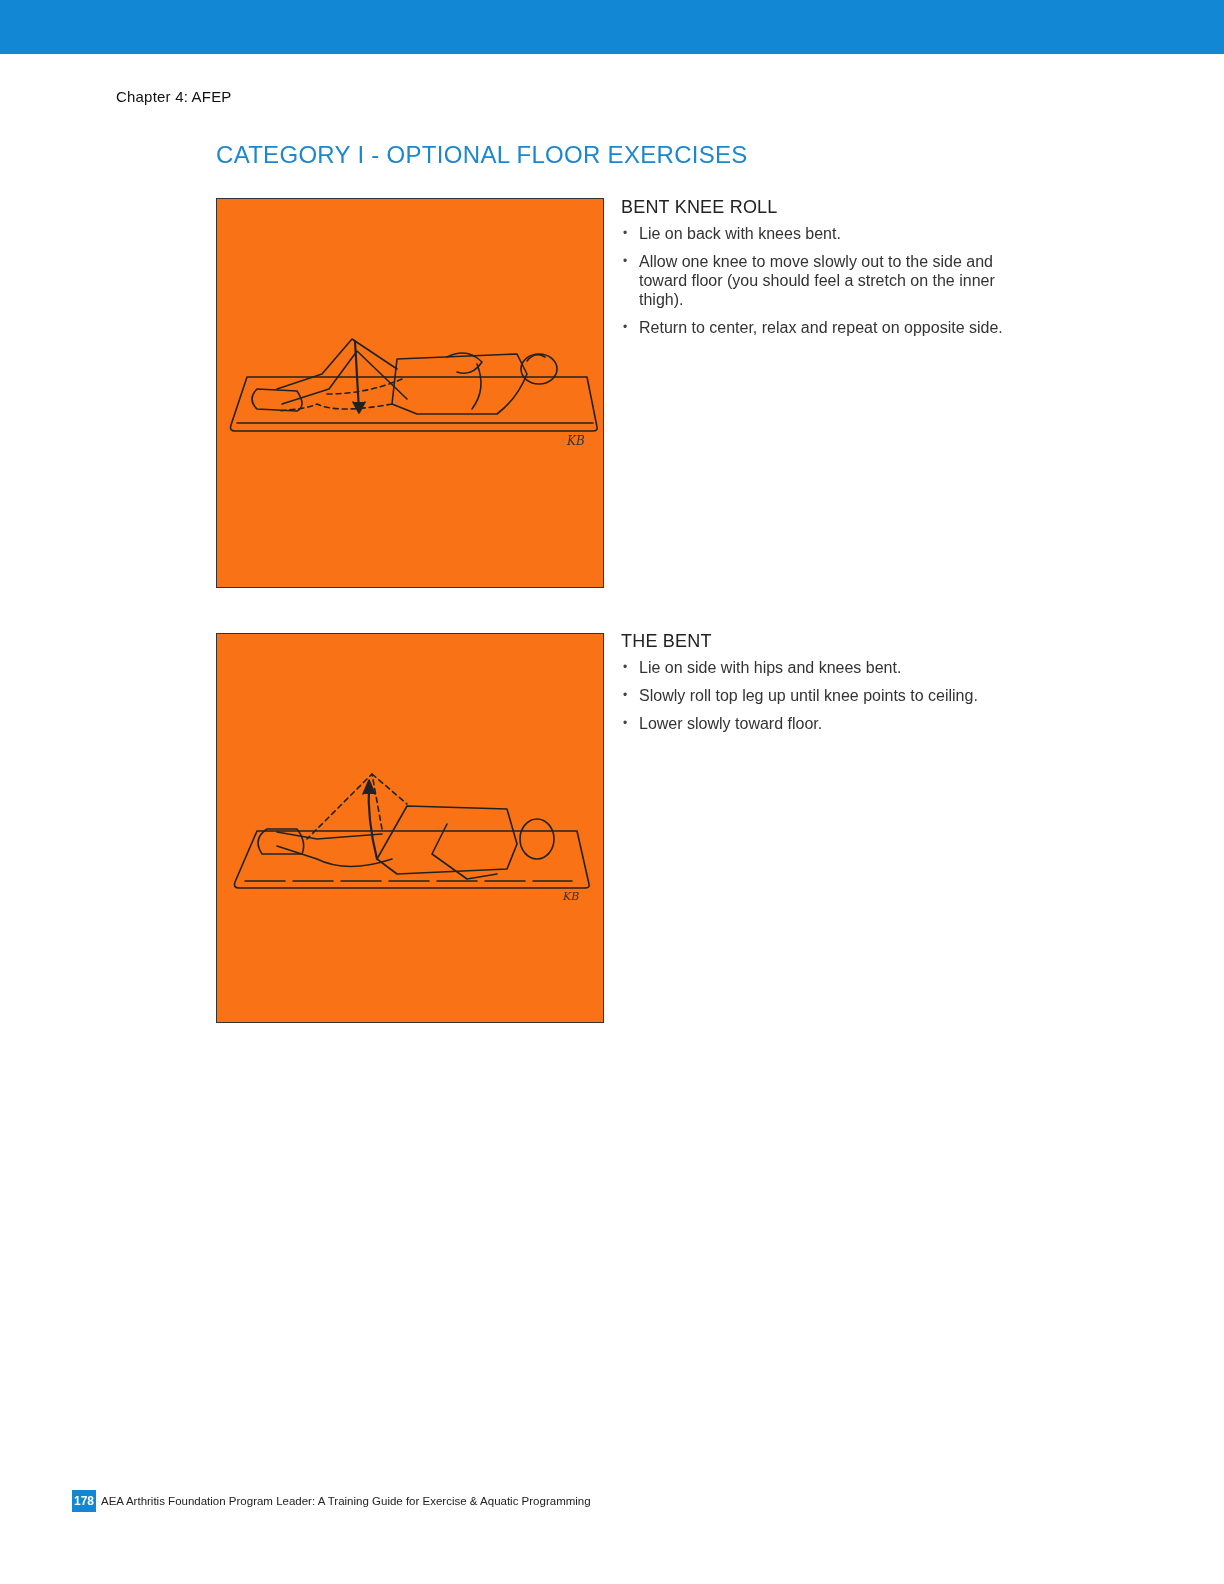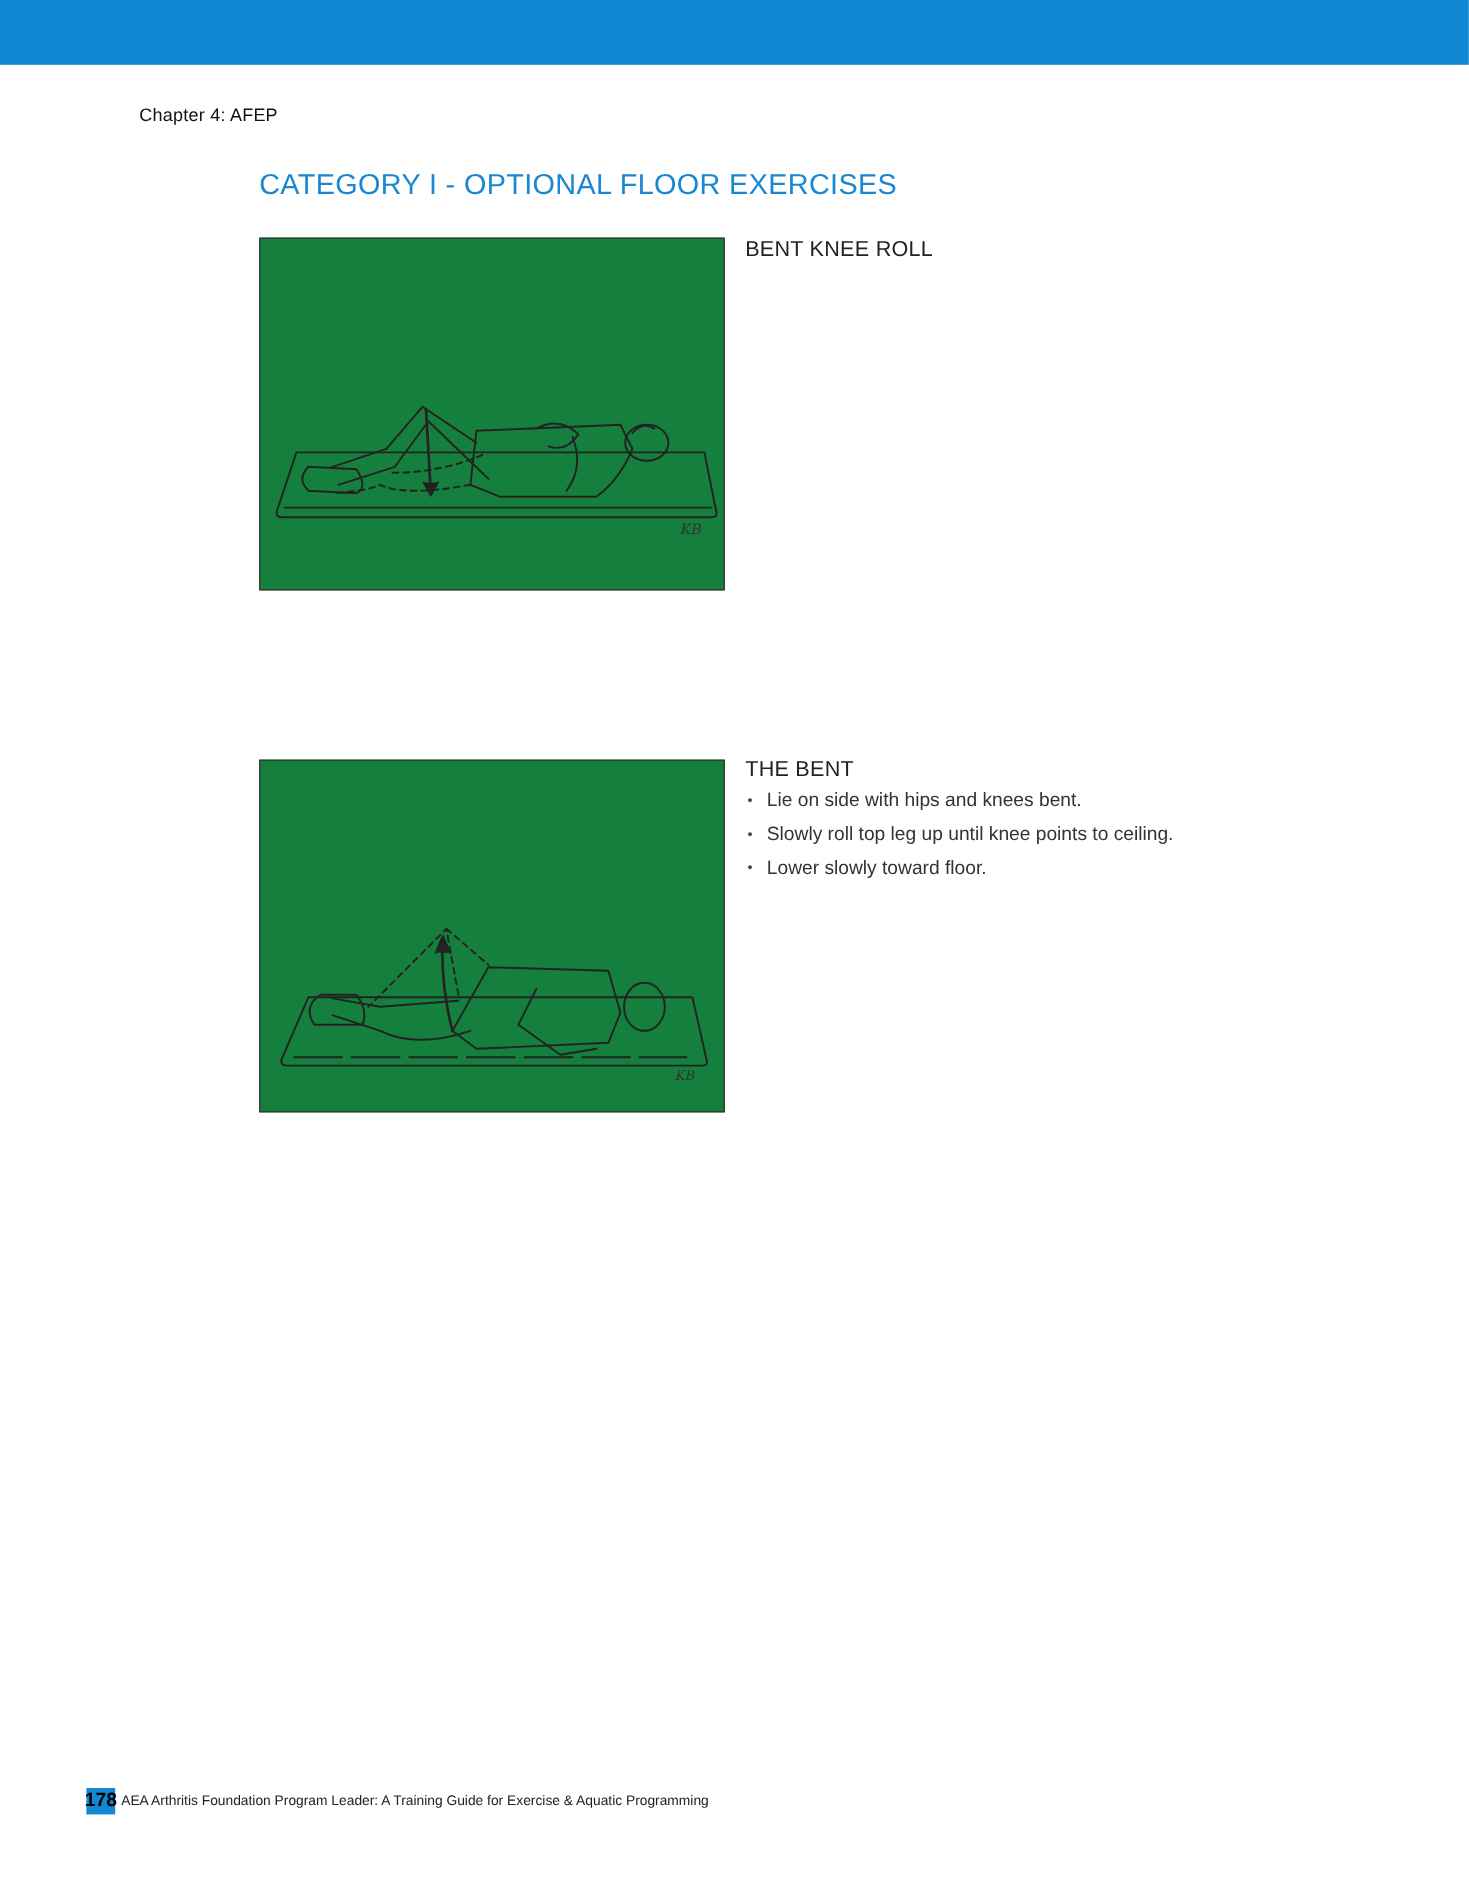--- a/index.html
+++ b/index.html
@@ -8,37 +8,37 @@
     font-family: "Liberation Sans", "DejaVu Sans", sans-serif; color:#222;
     overflow:hidden;
   }
   .top-bar { position:absolute; left:0; top:0; width:1224px; height:54px; background:#1287d4; }
   .chapter { position:absolute; left:72px; top:88px; font-size:15px; color:#111; letter-spacing:0.2px;margin-left:44px; }
   .cat-title {
     position:absolute; left:216px; top:141px; font-size:24px; font-weight:normal;
     color:#1a87d0; letter-spacing:0.3px;
   }
   .figure-box {
-    position:absolute; left:216px; width:388px; height:294px;
-    border:1.5px solid #333; box-sizing:border-box; background:#15803d;
+    position:absolute; left:216px; width:388px; height:390px;
+    border:1.5px solid #333; box-sizing:border-box; background:#f97316;
   }
   .figure-box svg { position:absolute; left:0; top:0; }
   .ex-block { position:absolute; left:621px; width:400px; }
   .ex-title { font-size:18px; font-weight:normal; color:#222; margin:0 0 6px 0; letter-spacing:0.2px; }
   .ex-list { list-style:none; margin:0; padding:0; }
   .ex-list li {
     position:relative; padding-left:18px; font-size:16px; line-height:19px;
     color:#333; margin-bottom:9px;
   }
   .ex-list li::before {
     content:"\2022"; position:absolute; left:2px; top:0; font-size:12px; color:#444;
   }
   .footer { position:absolute; left:72px; top:1490px; height:22px; display:flex; align-items:center; }
   .page-num {
-    background:#1287d4; color:#000000; font-size:16px; font-weight:bold;
+    background:#1287d4; color:#ffffff; font-size:12px; font-weight:bold;
     height:22px; width:24px; display:flex; align-items:center; justify-content:center;
   }
   .footer-text { font-size:11.5px; color:#222; margin-left:5px; }
 </style>
 </head>
 <body>
 
 <div class="top-bar"></div>
 
 <div class="chapter">Chapter 4: AFEP</div>
@@ -69,20 +69,25 @@
 
       <path d="M138 142 L142 212" stroke-width="2.2"></path>
       <path d="M136 203 L142 214 L148 203" fill="#222"></path>
     </g>
     <text x="350" y="246" font-size="12" font-style="italic" fill="#333" font-family="DejaVu Serif, serif">KB</text>
   </svg>
 </div>
 
 <div class="ex-block" style="top:197px;">
   <div class="ex-title">BENT KNEE ROLL</div>
+  <ul class="ex-list">
+    <li>Lie on back with knees bent.</li>
+    <li>Allow one knee to move slowly out to the side and toward floor (you should feel a stretch on the inner thigh).</li>
+    <li>Return to center, relax and repeat on opposite side.</li>
+  </ul>
 </div>
 
 <div class="figure-box" style="top:633px;">
   <svg width="388" height="390" viewBox="0 0 388 390">
     <g fill="none" stroke="#222" stroke-width="1.6" stroke-linejoin="round" stroke-linecap="round">
 
       <path d="M40 197 L360 197 L372 250 Q373 254 368 254 L22 254 Q16 254 18 248 Z"></path>
       <path d="M28 247 L355 247" stroke-dasharray="40 8"></path>
 
       <ellipse cx="320" cy="205" rx="17" ry="20"></ellipse>

